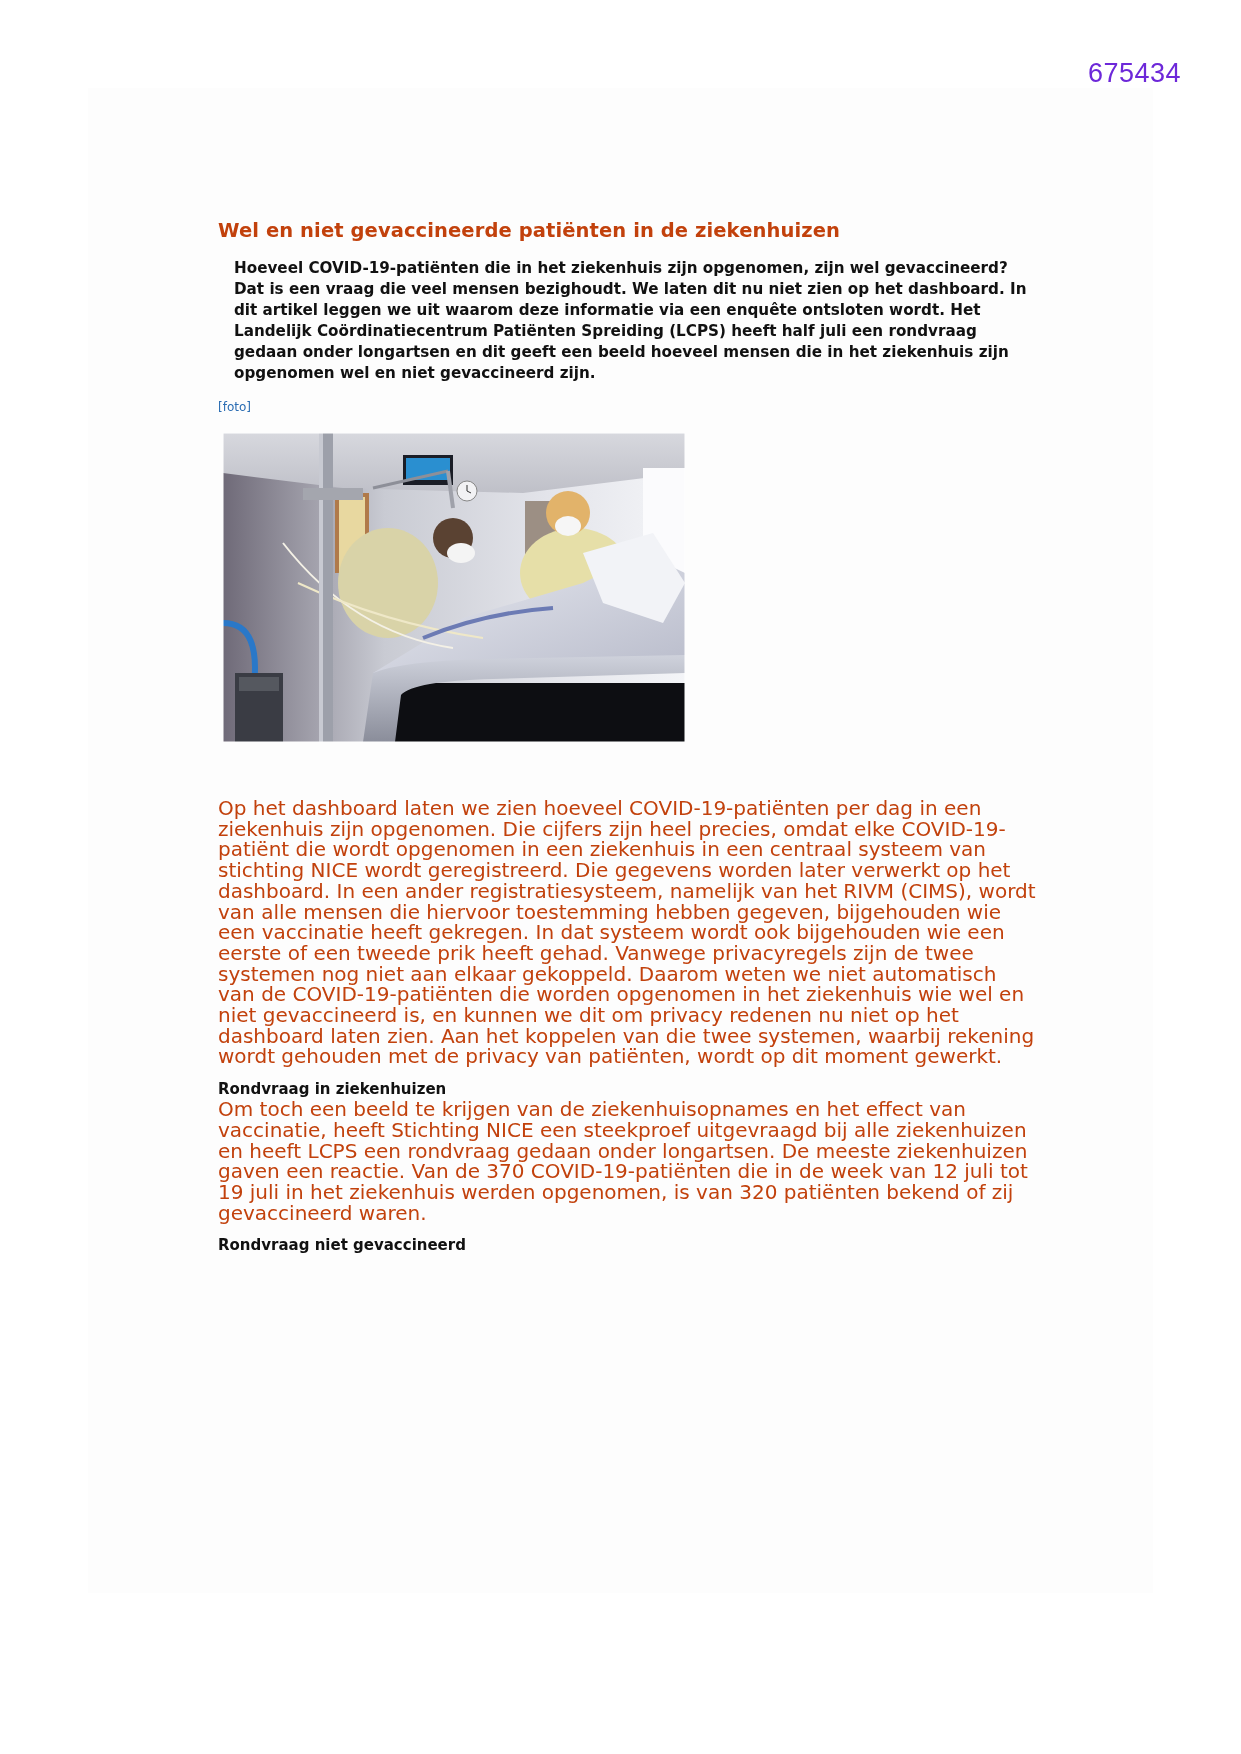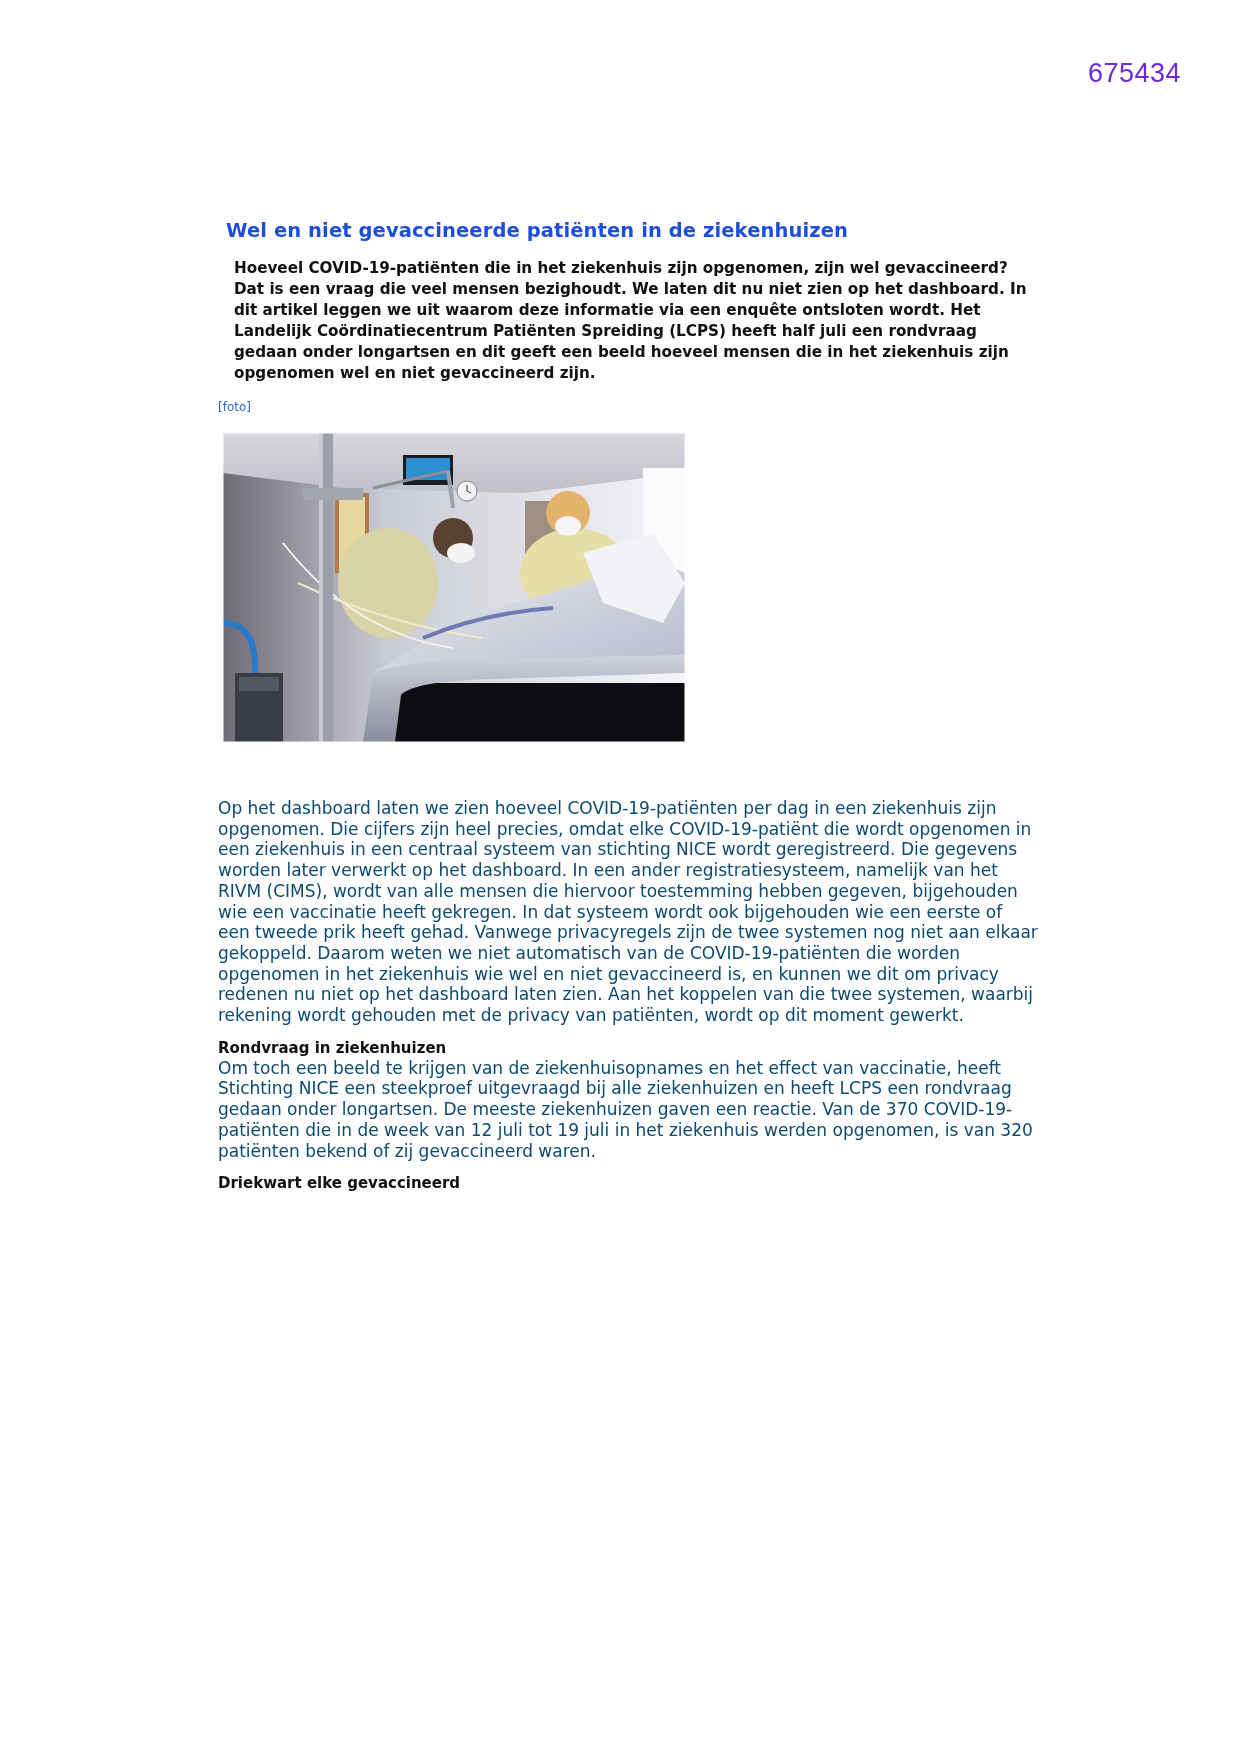--- a/index.html
+++ b/index.html
@@ -35,23 +35,23 @@
     .content {
       position: absolute;
       left: 218px;
       top: 218px;
       width: 820px;
     }
     .article-title {
       font-family: "DejaVu Sans", sans-serif;
       font-weight: bold;
       font-size: 19.5px;
-      margin: 0 0 14px 8px;
+      margin: 0 0 14px 0;
       letter-spacing: 0.1px;
-      color: #1d4ed8;
+      color: #c2410c;
       line-height: 26px;
     }
     .lead {
       font-weight: bold;
       font-size: 15.2px;
       line-height: 21px;
       margin: 0 0 12px 16px;
       color: #111;
     }
     .foto-link {
@@ -82,24 +82,24 @@
       margin: 0;
       color: #111;
     }
     .body-block {
       position: absolute;
       top: 580px;
       left: 0;
       width: 820px;
     }
     .para {
-      font-size: 17px;
+      font-size: 20px;
       line-height: 20.7px;
       margin: 0 0 12px 0;
-      color: #0c4a6e;
+      color: #c2410c;
     }
     .subhead {
       font-weight: bold;
       font-size: 15px;
       line-height: 20px;
       margin: 0;
       color: #111;
     }
     .subhead.spaced {
       margin-top: 0;
@@ -190,15 +190,15 @@
 
       <rect x="0" y="0" width="462" height="309" fill="none" stroke="#ffffff" stroke-width="1"></rect>
     </svg>
   </div>
 
 
   <div class="body-block">
     <p class="para">Op het dashboard laten we zien hoeveel COVID-19-patiënten per dag in een ziekenhuis zijn opgenomen. Die cijfers zijn heel precies, omdat elke COVID-19-patiënt die wordt opgenomen in een ziekenhuis in een centraal systeem van stichting NICE wordt geregistreerd. Die gegevens worden later verwerkt op het dashboard. In een ander registratiesysteem, namelijk van het RIVM (CIMS), wordt van alle mensen die hiervoor toestemming hebben gegeven, bijgehouden wie een vaccinatie heeft gekregen. In dat systeem wordt ook bijgehouden wie een eerste of een tweede prik heeft gehad. Vanwege privacyregels zijn de twee systemen nog niet aan elkaar gekoppeld. Daarom weten we niet automatisch van de COVID-19-patiënten die worden opgenomen in het ziekenhuis wie wel en niet gevaccineerd is, en kunnen we dit om privacy redenen nu niet op het dashboard laten zien. Aan het koppelen van die twee systemen, waarbij rekening wordt gehouden met de privacy van patiënten, wordt op dit moment gewerkt.</p>
     <h2 class="subhead spaced">Rondvraag in ziekenhuizen</h2>
     <p class="para">Om toch een beeld te krijgen van de ziekenhuisopnames en het effect van vaccinatie, heeft Stichting NICE een steekproef uitgevraagd bij alle ziekenhuizen en heeft LCPS een rondvraag gedaan onder longartsen. De meeste ziekenhuizen gaven een reactie. Van de 370 COVID-19-patiënten die in de week van 12 juli tot 19 juli in het ziekenhuis werden opgenomen, is van 320 patiënten bekend of zij gevaccineerd waren.</p>
-    <h2 class="subhead">Driekwart elke gevaccineerd</h2>
+    <h2 class="subhead">Rondvraag niet gevaccineerd</h2>
   </div>
 </div>
 
 </body></html>

